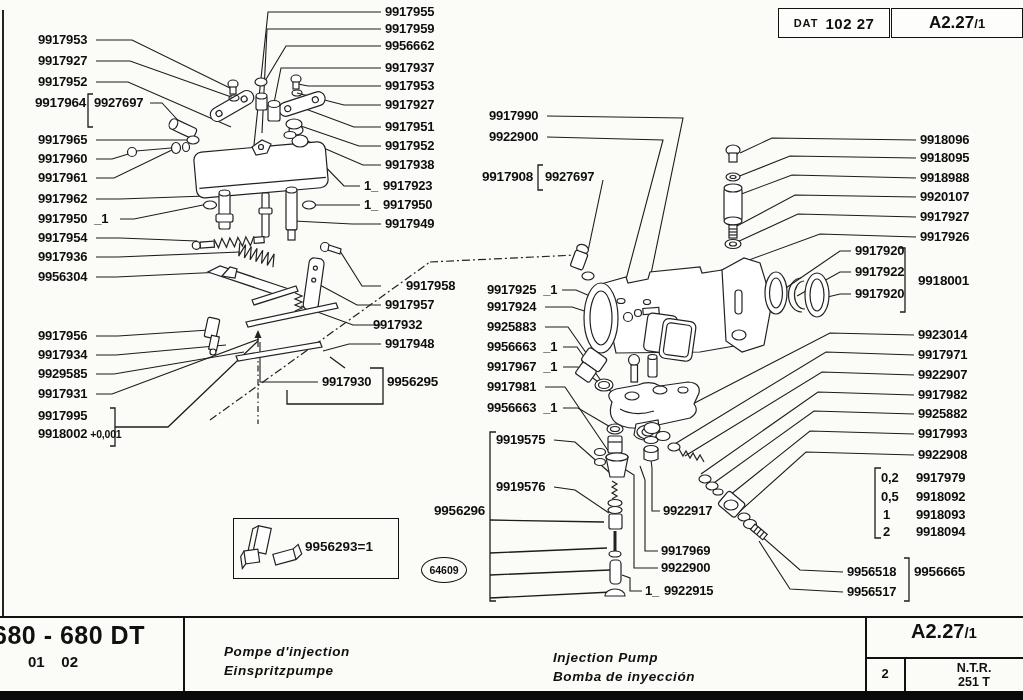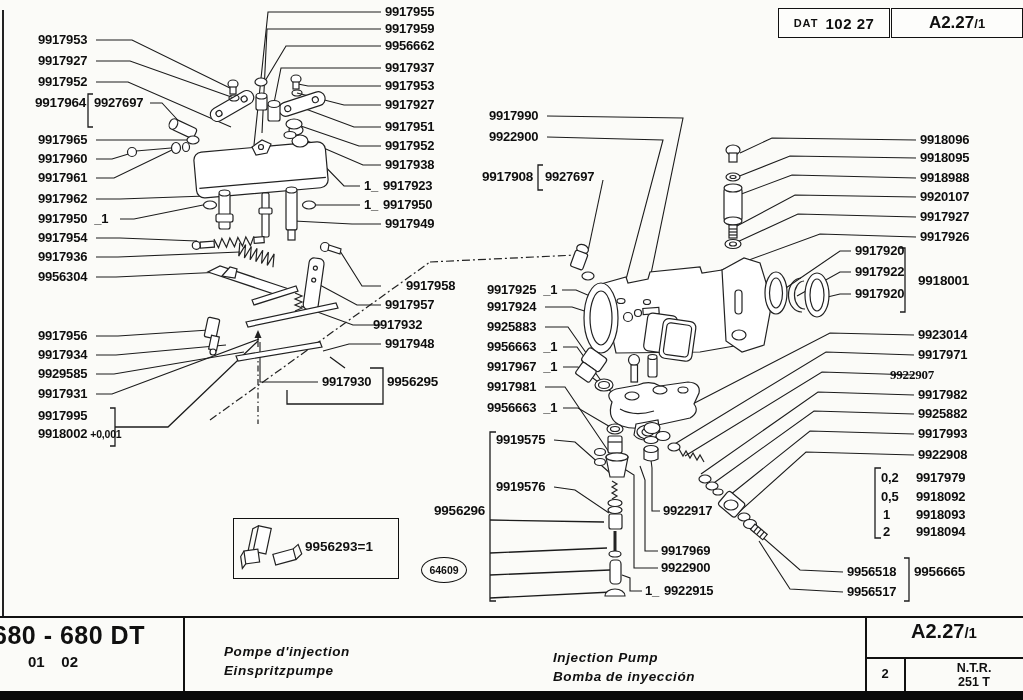--- a/index.html
+++ b/index.html
@@ -409,21 +409,21 @@
       <div class="plabel" style="left: 920px; top: 171px;"><span>9918988</span></div>
       <div class="plabel" style="left: 920px; top: 190px;"><span>9920107</span></div>
       <div class="plabel" style="left: 920px; top: 210px;"><span>9917927</span></div>
       <div class="plabel" style="left: 920px; top: 230px;"><span>9917926</span></div>
       <div class="plabel" style="left: 855px; top: 244px;"><span>9917920</span></div>
       <div class="plabel" style="left: 855px; top: 265px;"><span>9917922</span></div>
       <div class="plabel b" style="left: 918px; top: 274px;"><span>9918001</span></div>
       <div class="plabel" style="left: 855px; top: 287px;"><span>9917920</span></div>
       <div class="plabel" style="left: 918px; top: 328px;"><span>9923014</span></div>
       <div class="plabel" style="left: 918px; top: 348px;"><span>9917971</span></div>
-      <div class="plabel" style="left: 890px; top: 368px; font-family: Liberation Serif, serif;"><span>9922907</span></div>
+      <div class="plabel" style="left: 918px; top: 368px;"><span>9922907</span></div>
       <div class="plabel" style="left: 918px; top: 388px;"><span>9917982</span></div>
       <div class="plabel" style="left: 918px; top: 407px;"><span>9925882</span></div>
       <div class="plabel" style="left: 918px; top: 427px;"><span>9917993</span></div>
       <div class="plabel" style="left: 918px; top: 448px;"><span>9922908</span></div>
       <div class="plabel" style="left: 881px; top: 471px;"><span>0,2</span></div>
       <div class="plabel" style="left: 916px; top: 471px;"><span>9917979</span></div>
       <div class="plabel" style="left: 881px; top: 490px;"><span>0,5</span></div>
       <div class="plabel" style="left: 916px; top: 490px;"><span>9918092</span></div>
       <div class="plabel" style="left: 883px; top: 508px;"><span>1</span></div>
       <div class="plabel" style="left: 916px; top: 508px;"><span>9918093</span></div>

